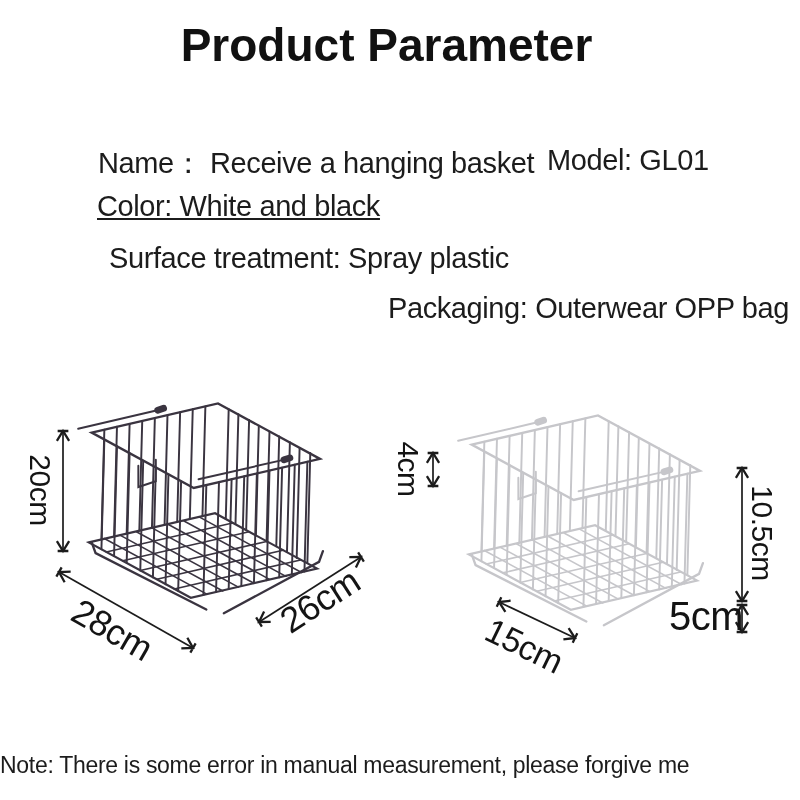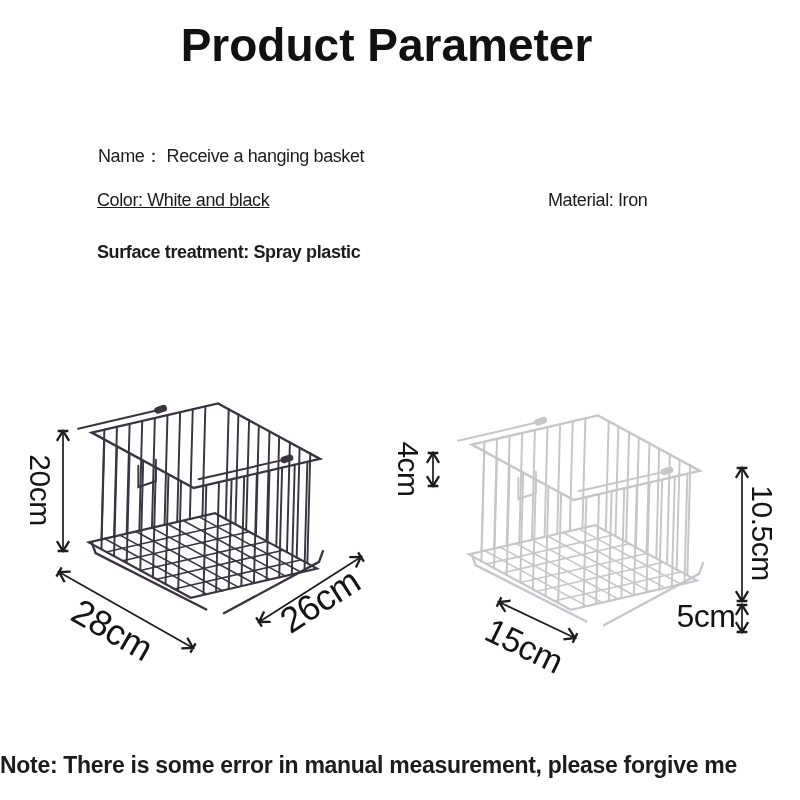--- a/index.html
+++ b/index.html
@@ -5,56 +5,57 @@
   html,body{margin:0;padding:0;background:#ffffff;}
   .canvas{
     position:relative;width:800px;height:800px;background:#ffffff;
     font-family:"Liberation Sans","DejaVu Sans",sans-serif;color:#1a1a1a;
     overflow:hidden;
   }
   .title{
     position:absolute;top:18px;left:0;width:773px;text-align:center;
     font-size:46px;font-weight:700;letter-spacing:0px;color:#111;
   }
-  .spec{position:absolute;font-size:18px;letter-spacing:-0.4px;color:#1c1c1c;white-space:nowrap;text-align:right;}
+  .spec{position:absolute;font-size:29px;letter-spacing:-0.4px;color:#1c1c1c;white-space:nowrap;text-align:right;}
   .r1l{top:144px;left:98px;}  .r1r{top:144px;left:547px;}
   .r2l{top:190px;left:97px;text-decoration:underline;}  .r2r{top:190px;left:548px;}
-  .r3l{top:242px;left:97px;font-weight:bold;}  .r3r{top:242px;left:508px;}
+  .r3l{top:242px;left:109px;}  .r3r{top:242px;left:508px;}
   .r4l{top:292px;left:92px;}  .r4r{top:292px;left:388px;}
   .note{
     position:absolute;top:752px;left:0;width:656px;text-align:center;
-    font-size:23px;letter-spacing:-0.3px;color:#1c1c1c;white-space:nowrap;font-weight:bold;
+    font-size:23px;letter-spacing:-0.3px;color:#1c1c1c;white-space:nowrap;
   }
   .basket{position:absolute;}
   .basket-left{left:72px;top:386px;width:292px;height:238px;}
   .basket-right{left:452px;top:398px;width:292px;height:238px;}
   .dims{position:absolute;left:0;top:0;width:800px;height:800px;pointer-events:none;}
   .dimlabel{
     position:absolute;font-size:30px;color:#141414;white-space:nowrap;
     transform:translate(-50%,-50%);letter-spacing:-0.5px;
   }
   .dl-20 {left:40px; top:490px;transform:translate(-50%,-50%) rotate(90deg);}
   .dl-28 {left:112px;top:630px;font-size:36px;transform:translate(-50%,-50%) rotate(30deg);}
   .dl-26 {left:320px;top:601px;font-size:36px;transform:translate(-50%,-50%) rotate(-33deg);}
   .dl-4  {left:408px;top:469px;transform:translate(-50%,-50%) rotate(90deg);}
   .dl-105{left:762px;top:533px;transform:translate(-50%,-50%) rotate(90deg);}
-  .dl-5  {left:706px;top:616px;font-size:32px;}
+  .dl-5  {left:706px;top:616px;font-size:40px;}
   .dl-15 {left:524px;top:646px;font-size:34px;transform:translate(-50%,-50%) rotate(26deg);}
 </style>
 </head>
 <body>
 
 <div class="canvas">
 
   <div class="title">Product Parameter</div>
 
   <div class="spec r1l">Name： Receive a hanging basket</div>
+  <div class="spec r1r">Model: GL01</div>
   <div class="spec r2l">Color: White and black</div>
-  <div class="spec r2r">Material: Iron</div>
   <div class="spec r3l">Surface treatment: Spray plastic</div>
+  <div class="spec r4r">Packaging: Outerwear OPP bag</div>
 
   <svg width="0" height="0" style="position:absolute">
     <defs>
       <g id="basket-def" fill="none" stroke-width="2" stroke-linecap="round">
 
         <path d="M6,44 L92,24"></path>
         <path d="M88,25 L94,23" stroke-width="7"></path>
         <path d="M130,96 L222,75"></path>
         <path d="M218,76 L224,74" stroke-width="7"></path>
 

